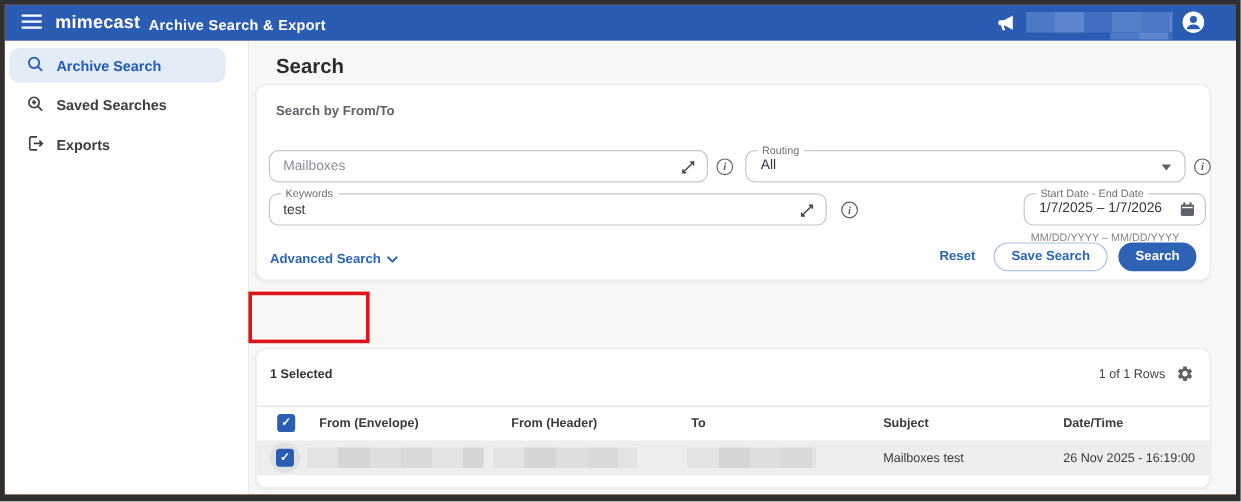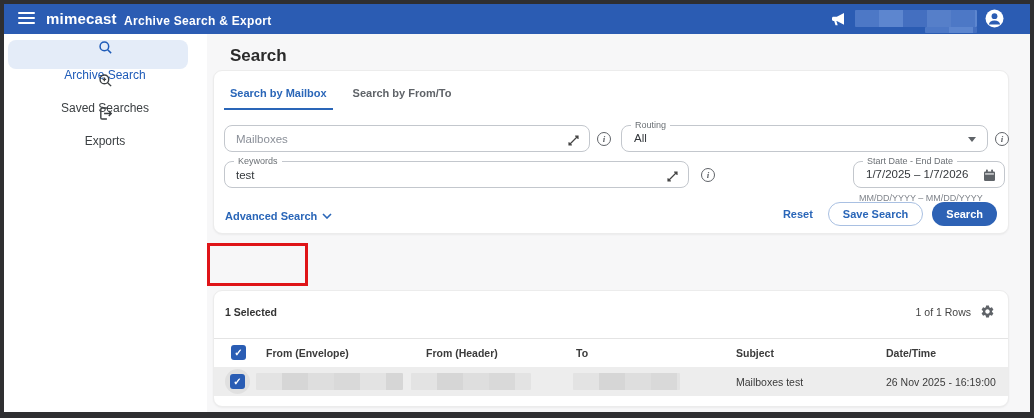--- a/index.html
+++ b/index.html
@@ -14,21 +14,21 @@
   .logo { position:absolute; left:42px; top:6px; color:#fff; font-size:15px; font-weight:700; letter-spacing:.2px; }
   .app-title { position:absolute; left:100px; top:10px; color:#fff; font-size:12px; font-weight:600; letter-spacing:.3px;margin-left:20px; }
   .megaphone { position:absolute; left:826px; top:7px; }
   .blur-block { position:absolute; border-radius:1px;
     background:repeating-linear-gradient(90deg,#4d78c6 0 24px,#5d86cf 24px 48px,#446fc0 48px 72px,#567fc9 72px 96px); }
   .avatar { position:absolute; left:981px; top:5px; width:19px; height:19px; }
 
   
   .sidebar { position:absolute; left:0; top:30px; width:203px; bottom:0; background:#fff; }
   .side-item { position:absolute; left:4px; width:180px; height:29px; display:flex; align-items:center;
-    padding-left:14px; gap:10px; border-radius:8px; cursor:pointer; font-size:12px; color:#3c4043; font-weight:400;flex-direction:column; }
+    padding-left:14px; gap:10px; border-radius:8px; cursor:pointer; font-size:12px; color:#3c4043; font-weight:700; }
   .side-item.active { background:#e4ecf8; color:#1e5bb8; }
 
   
   .main { position:absolute; left:203px; top:30px; right:0; bottom:0; background:#f7f7f8; }
   .page-title { position:absolute; left:23px; top:12px; font-size:17px; font-weight:700; color:#2b2b2b; }
 
   .card { position:absolute; background:#fff; border:1px solid #ececec; border-radius:9px;
     box-shadow:0 1px 2px rgba(0,0,0,0.05); }
   .search-card { left:6px; top:36px; width:796px; height:164px; }
   .results-card { left:6px; top:256px; width:796px; height:117px; }
@@ -146,21 +146,20 @@
         </span>
         <span>Saved Searches</span>
       </div>
     </div>
 
     <div class="main">
       <div class="page-title">Search</div>
 
       <div class="card search-card">
         <div class="tabs">
-          <div class="tab active">Search by Mailbox</div>
           <div class="tab">Search by From/To</div>
         </div>
 
         <div class="ol-field" style="left:10px; top:54px; width:366px;">
           <input class="ol-input" placeholder="Mailboxes" style="">
           <span class="expand-ic">
             <svg width="13" height="13" viewBox="0 0 16 16" fill="none" stroke="#444" stroke-width="1.5">
               <path d="M10 2.5 H13.5 V6 M13.5 2.5 L2.5 13.5 M2.5 10 V13.5 H6"></path>
             </svg>
           </span>

